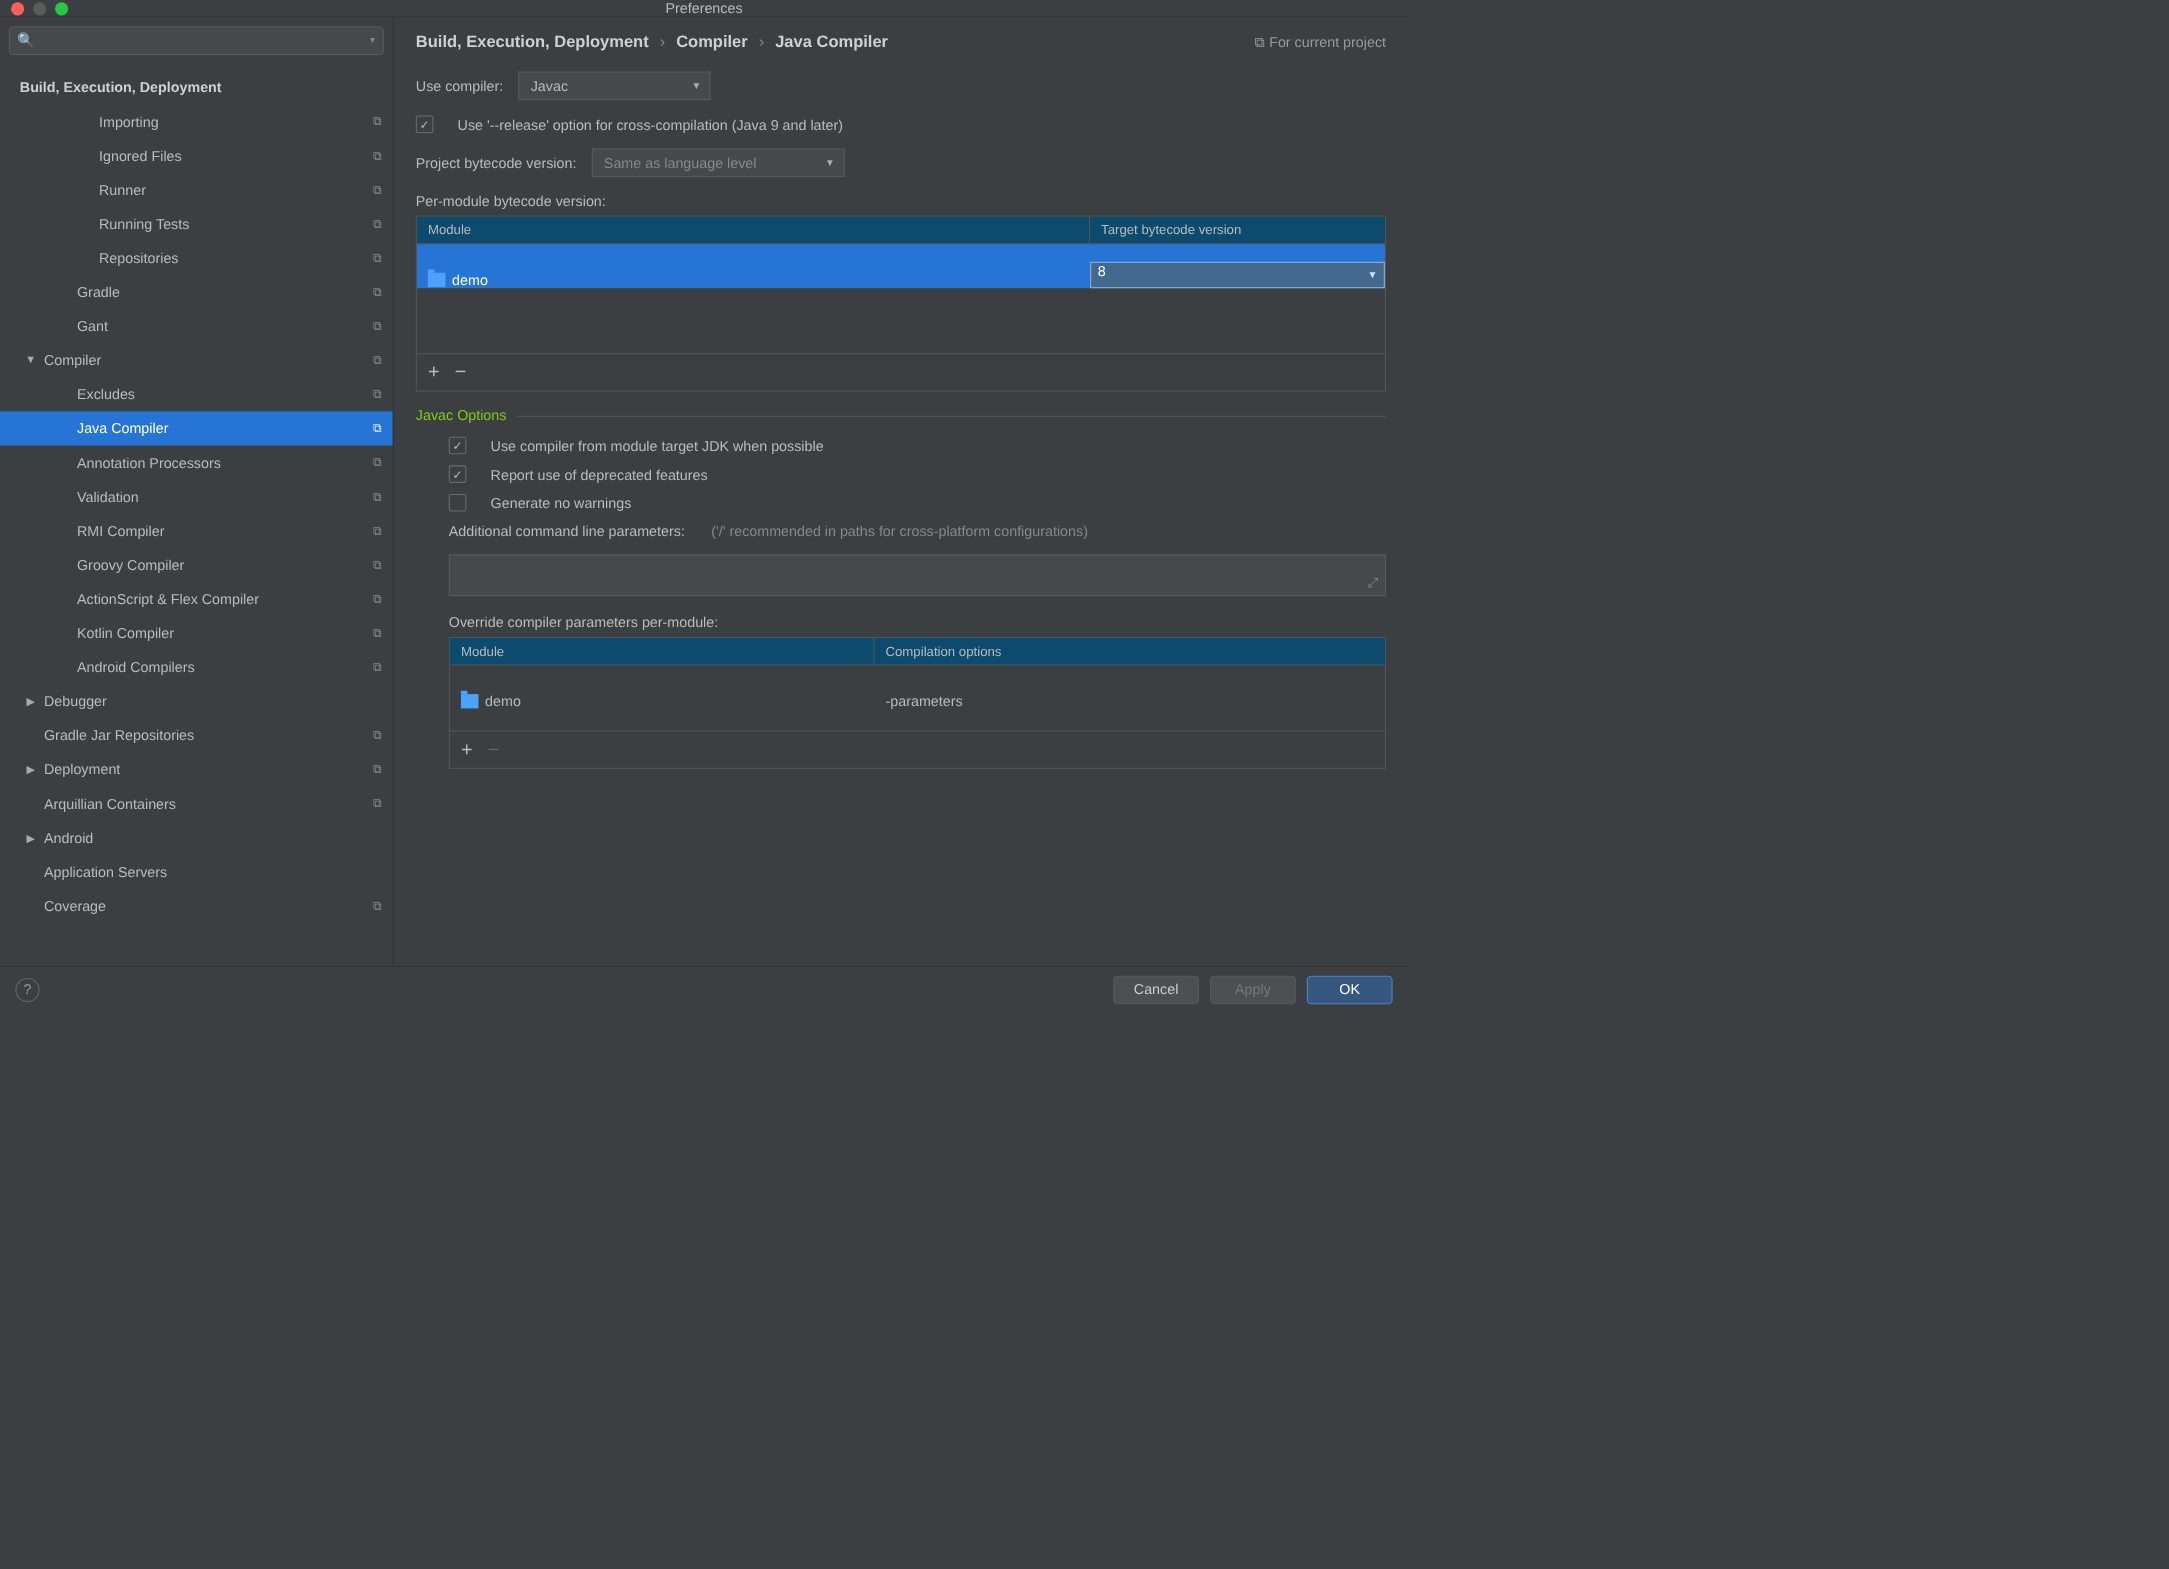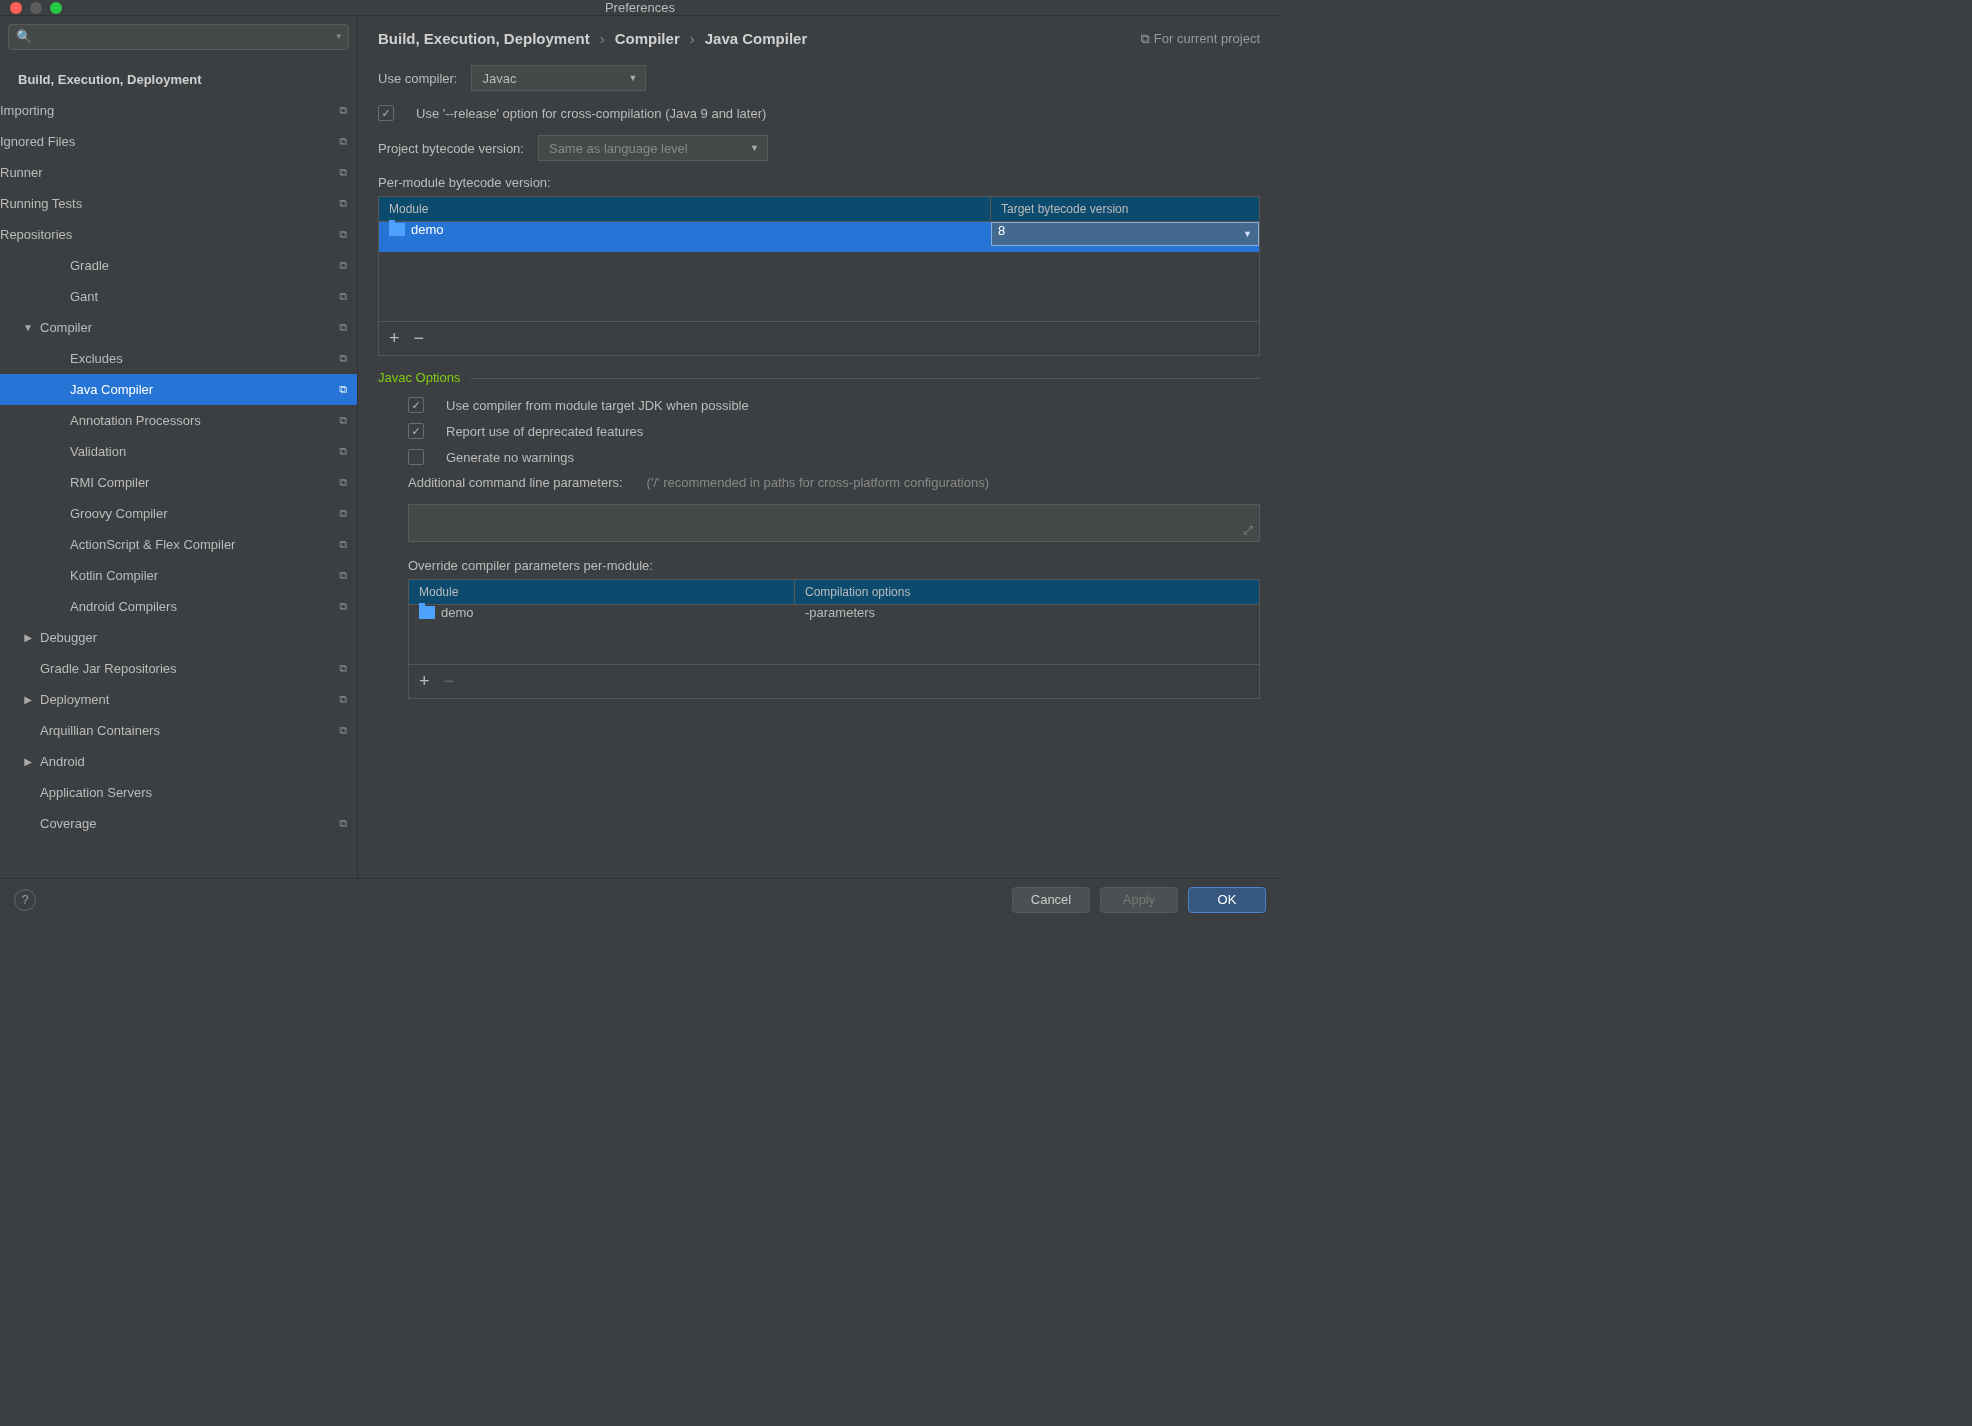--- a/index.html
+++ b/index.html
@@ -37,21 +37,21 @@
     display:flex; align-items:center; height:31px;
     padding-right:10px; color:#bbbbbb; cursor:pointer;
     position:relative;
   }
   .tree-item.bold { font-weight:bold; color:#d0d0d0;}
   .tree-item.selected { background:#2675d6; color:#fff; }
   .tree-item .arrow { width:12px; text-align:center; font-size:10px; color:#aaa; display:inline-block;}
   .tree-item .label { flex:1; }
   .tree-item .proj-icon { font-size:11px; color:#888; margin-left:6px;}
   .tree-item.selected .proj-icon { color:#dfe9ff; }
-  .lv0{padding-left:18px;} .lv1{padding-left:40px;} .lv2{padding-left:70px;} .lv3{}
+  .lv0{padding-left:18px;} .lv1{padding-left:40px;} .lv2{padding-left:70px;} .lv3{padding-left:90px;}
   .tree-item .arrow-slot{position:absolute;}
   .tree-item.lv1 .arrow-slot{left:22px;}
   
   .main { flex:1; padding:14px 20px 10px 20px; overflow-y:auto; position:relative;}
   .crumbs { display:flex; align-items:center; gap:10px; font-size:15px; color:#d0d0d0; font-weight:bold; margin-bottom:18px;}
   .crumbs .sep { color:#888; font-weight:normal;}
   .crumbs .forproj { margin-left:auto; font-weight:normal; font-size:13px; color:#999; display:flex; align-items:center; gap:4px;}
   .row { display:flex; align-items:center; gap:14px; margin-bottom:14px;}
   .label-txt { color:#bbbbbb; }
   .select {
@@ -67,21 +67,21 @@
     display:flex; align-items:center; justify-content:center; color:#bbb; font-size:11px;
   }
   .chk-box.on::after { content:"✓"; }
   .section-label { margin:10px 0 6px 0; }
   
   .table {
     border:1px solid #555; background:#3c3f41;
   }
   .thead { display:flex; background:#0c4a6e; border-bottom:1px solid #555;}
   .th { padding:5px 10px; color:#bbb; font-size:12px; border-right:1px solid #555;}
-  .tbody-row { display:flex; align-items:flex-start; height:30px;}
+  .tbody-row { display:flex; align-items:flex-end; height:40px;}
   .tbody-row .td { padding:0 10px; display:flex; align-items:center; gap:6px;}
   .tbody-row.sel { background:#2675d6; color:#fff;}
   .mod-icon { width:16px; height:13px; background:#4da1ff; display:inline-block; position:relative;}
   .mod-icon::before{content:"";position:absolute;left:0;top:-3px;width:6px;height:3px;background:#4da1ff;}
   .table-footer { display:flex; gap:14px; padding:6px 10px; border-top:1px solid #555; color:#bbb; font-size:18px;}
   .table-footer span{cursor:pointer;}
   .table-footer .dis{color:#666;}
   .table1 { height:160px; display:flex; flex-direction:column;}
   .table1 .tbody { flex:1; }
   .table1 .th.module{flex:0 0 612px;}

